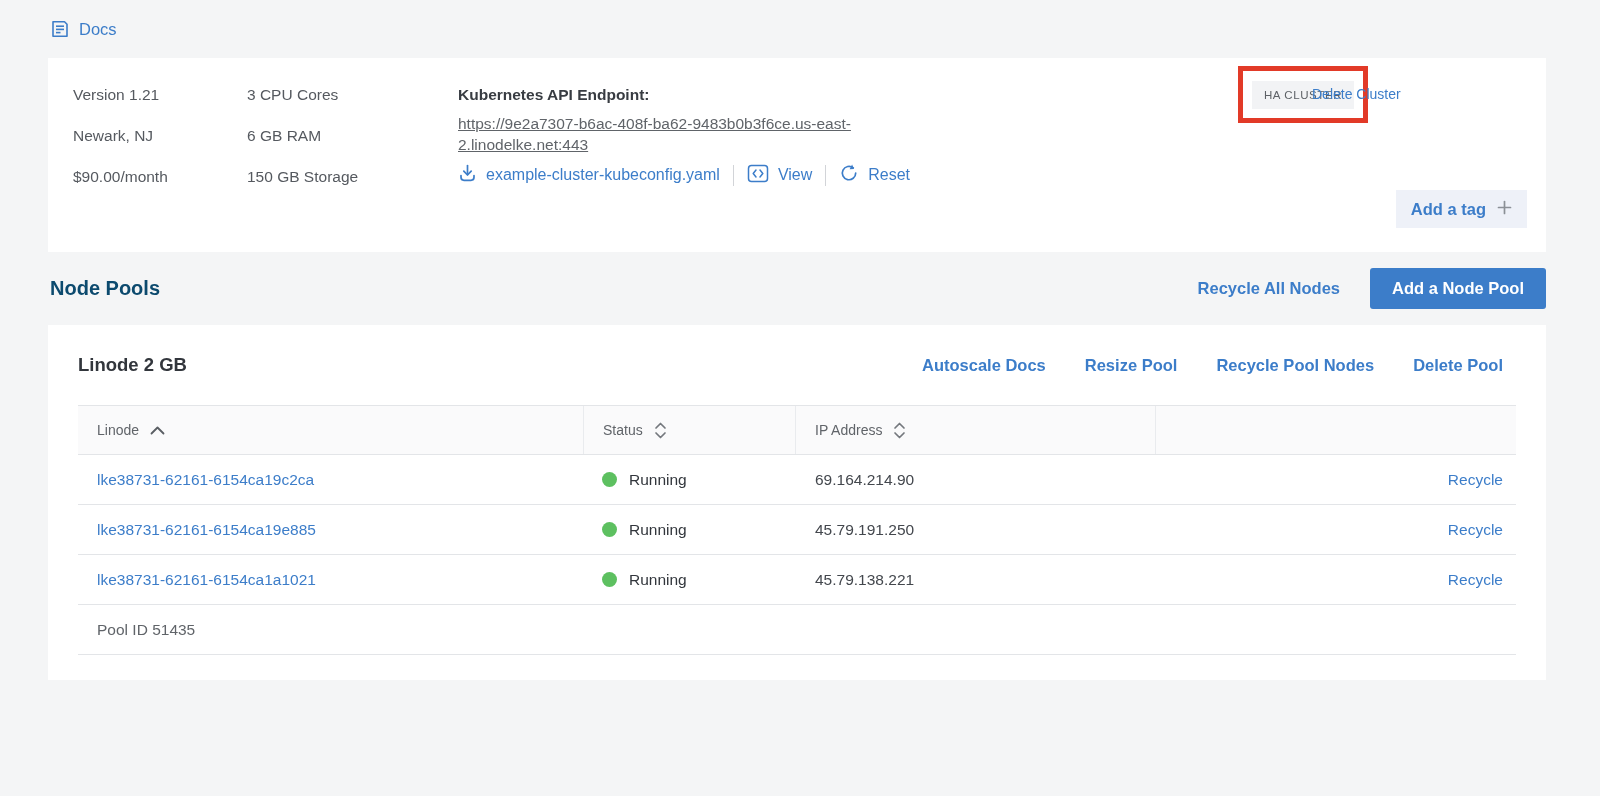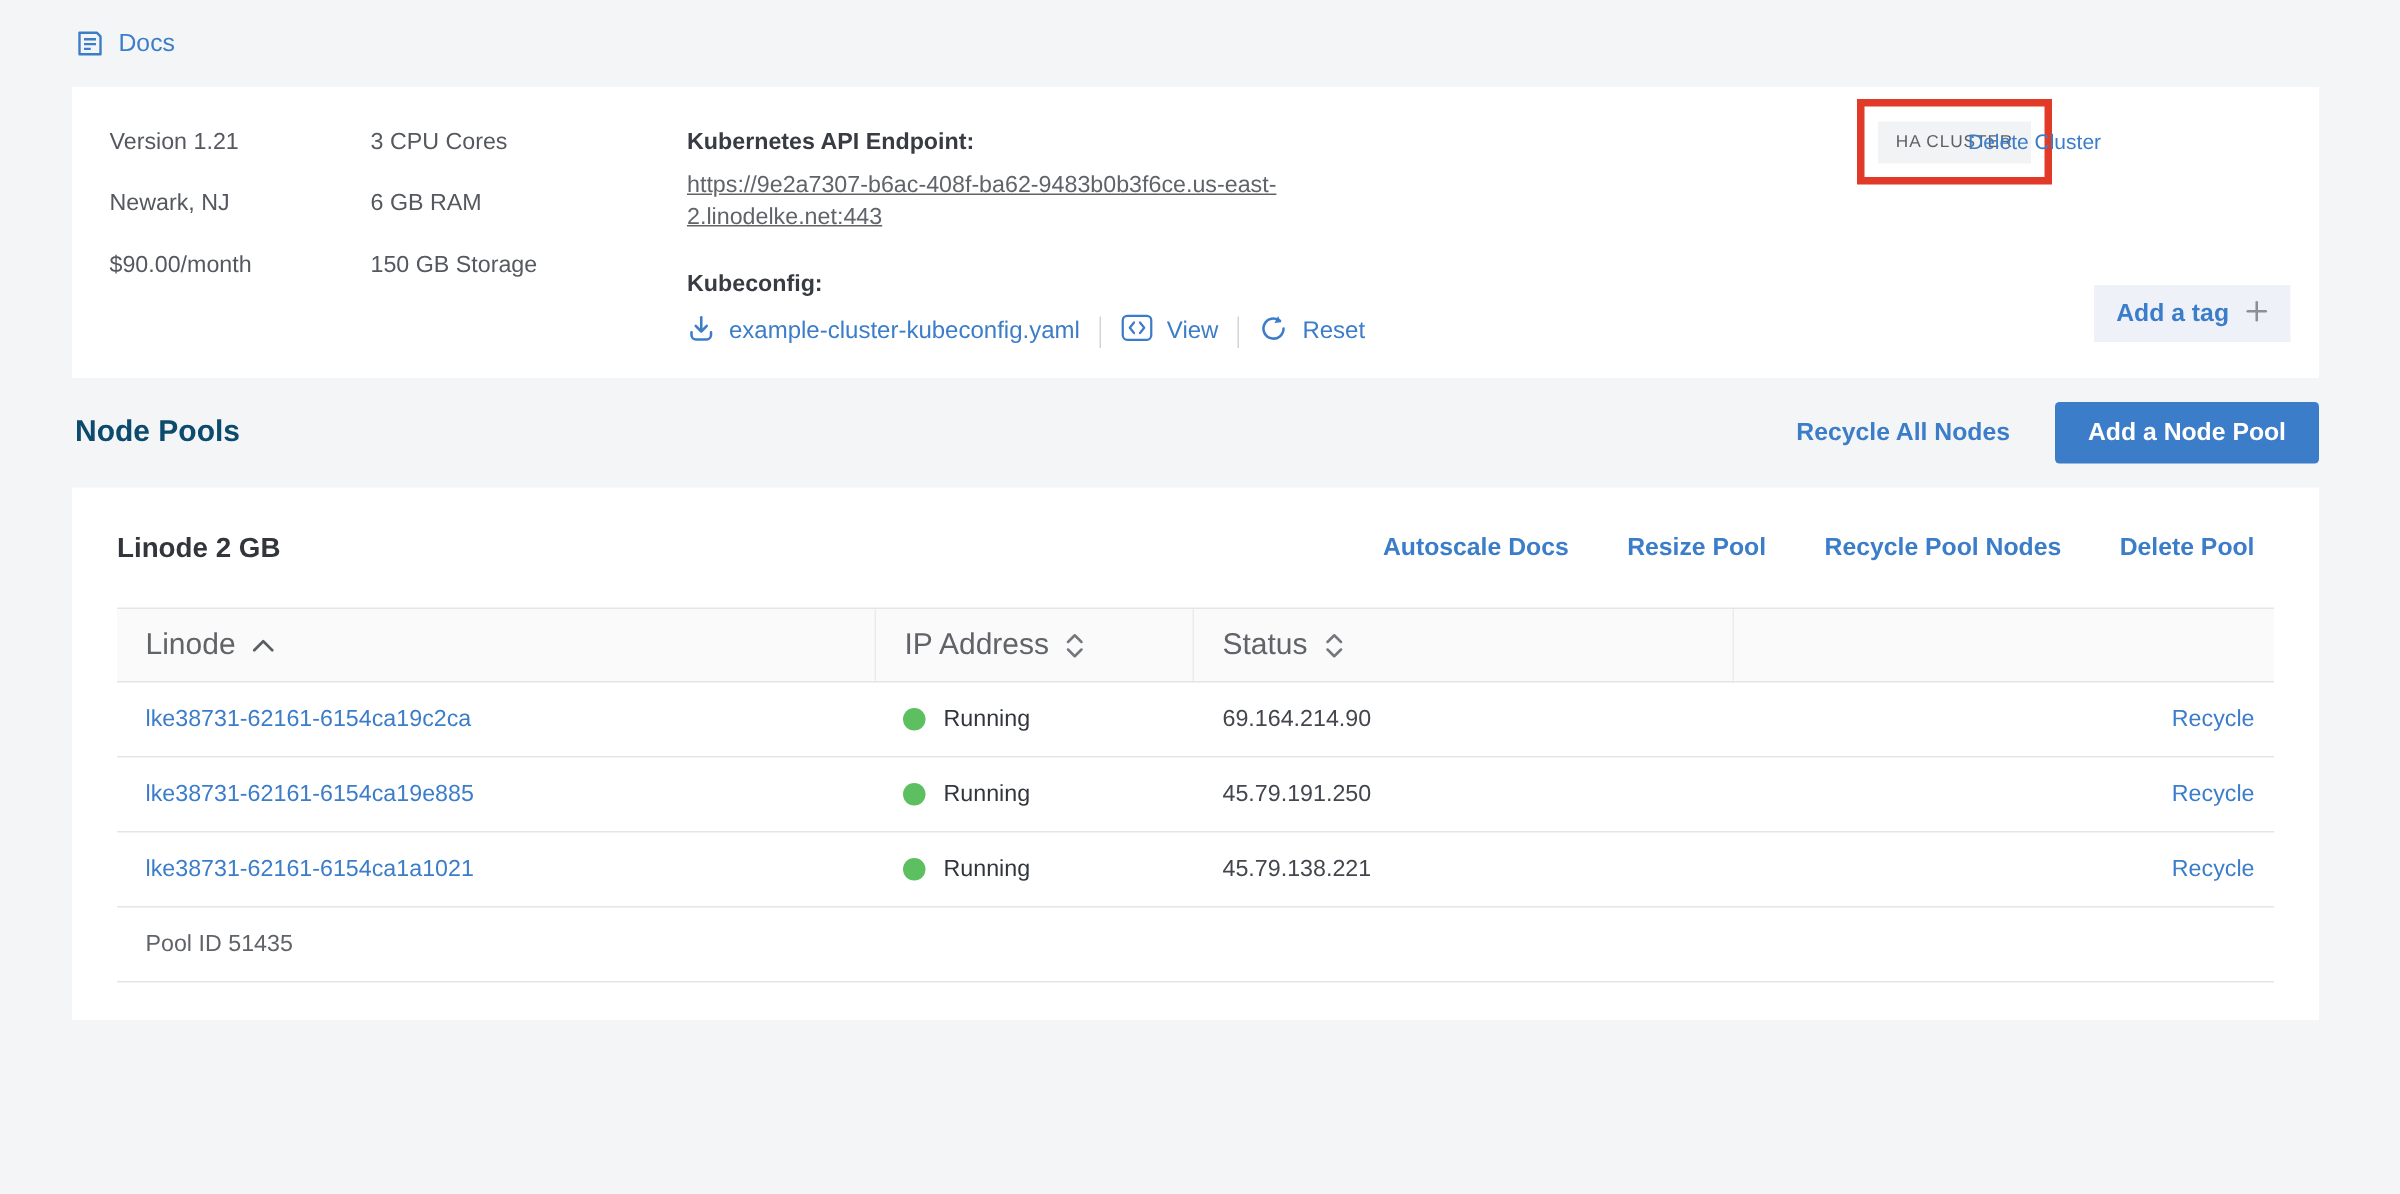--- a/index.html
+++ b/index.html
@@ -74,21 +74,21 @@
   
   .pool-card { padding: 0 30px 25px; height: 355px; }
   .pool-header { height: 80px; display: flex; align-items: center; justify-content: space-between; }
   .pool-name { font-size: 18.5px; font-weight: 700; color: #32363c; }
   .pool-actions { display: flex; gap: 39px; padding-right: 13px; }
   .pool-actions span { color: var(--accent, #3c7dc9); font-size: 16.5px; font-weight: 700; cursor: pointer; white-space: nowrap; }
 
   .ptable { width: 1438px; border-top: 1px solid #e3e5e8; }
   .thead, .trow { display: grid; grid-template-columns: 505px 212px 360px 1fr; align-items: center; }
   .thead { height: 49px; background: #fafafb; border-bottom: 1px solid #e3e5e8; }
-  .th { height: 100%; display: flex; align-items: center; gap: 11px; padding-left: 19px; color: #606469; font-size: 20px; cursor: pointer; }
+  .th { height: 100%; display: flex; align-items: center; gap: 11px; padding-left: 19px; color: #606469; font-size: 14px; cursor: pointer; }
   .th + .th { border-left: 1px solid #e9ebee; }
   .trow { height: 50px; border-bottom: 1px solid #e3e5e8; font-size: 15.5px; }
   .cell-name { padding-left: 19px; }
   .cell-name span { color: var(--accent, #3c7dc9); cursor: pointer; }
   .cell-status { padding-left: 19px; display: flex; align-items: center; gap: 12px; color: #32363c; }
   .dot { width: 15px; height: 15px; border-radius: 50%; background: var(--running-green, #5dc060); }
   .cell-ip { padding-left: 20px; color: #43474d; }
   .cell-action { text-align: right; padding-right: 13px; }
   .cell-action span { color: var(--accent, #3c7dc9); cursor: pointer; }
   .tfoot { height: 50px; display: flex; align-items: center; padding-left: 19px; color: #606469; font-size: 15.5px; border-bottom: 1px solid #e3e5e8; }
@@ -121,21 +121,20 @@
       <div class="spec-line">$90.00/month</div>
     </div>
     <div class="spec-col2">
       <div class="spec-line">3 CPU Cores</div>
       <div class="spec-line">6 GB RAM</div>
       <div class="spec-line">150 GB Storage</div>
     </div>
     <div class="endpoint-col">
       <div class="block-label">Kubernetes API Endpoint:</div>
       <div class="endpoint-url">https://9e2a7307-b6ac-408f-ba62-9483b0b3f6ce.us-east-2.linodelke.net:443</div>
-      <div class="block-label kubeconfig-label">Kubeconfig:</div>
       <div class="kubeconfig-row">
         <span class="blue">
           <span>
             <svg width="19" height="20" viewBox="0 0 19 20" fill="none" stroke="#3c7dc9" stroke-width="1.7" stroke-linecap="round" stroke-linejoin="round">
               <line x1="9.5" y1="2.5" x2="9.5" y2="11.5"></line>
               <polyline points="5.8,8.2 9.5,12 13.2,8.2"></polyline>
               <path d="M3 12.5 v1.8 a3 3 0 0 0 3 3 h7 a3 3 0 0 0 3-3 v-1.8"></path>
             </svg>
           </span>
           <span>example-cluster-kubeconfig.yaml</span>
@@ -203,30 +202,30 @@
       <div class="thead">
         <div class="th">
           <span>Linode</span>
           <span>
             <svg width="15" height="9" viewBox="0 0 15 9" fill="none" stroke="#5a5e63" stroke-width="1.8" stroke-linecap="round" stroke-linejoin="round">
               <polyline points="1.5,7.5 7.5,1.5 13.5,7.5"></polyline>
             </svg>
           </span>
         </div>
         <div class="th">
-          <span>IP Address</span>
+          <span>Status</span>
           <span>
             <svg width="13" height="17" viewBox="0 0 13 17" fill="none" stroke="#74787d" stroke-width="1.7" stroke-linecap="round" stroke-linejoin="round">
               <polyline points="2,6 6.5,1.5 11,6"></polyline>
               <polyline points="2,11 6.5,15.5 11,11"></polyline>
             </svg>
           </span>
         </div>
         <div class="th">
-          <span>Status</span>
+          <span>IP Address</span>
           <span>
             <svg width="13" height="17" viewBox="0 0 13 17" fill="none" stroke="#74787d" stroke-width="1.7" stroke-linecap="round" stroke-linejoin="round">
               <polyline points="2,6 6.5,1.5 11,6"></polyline>
               <polyline points="2,11 6.5,15.5 11,11"></polyline>
             </svg>
           </span>
         </div>
         <div class="th"></div>
       </div>
 

